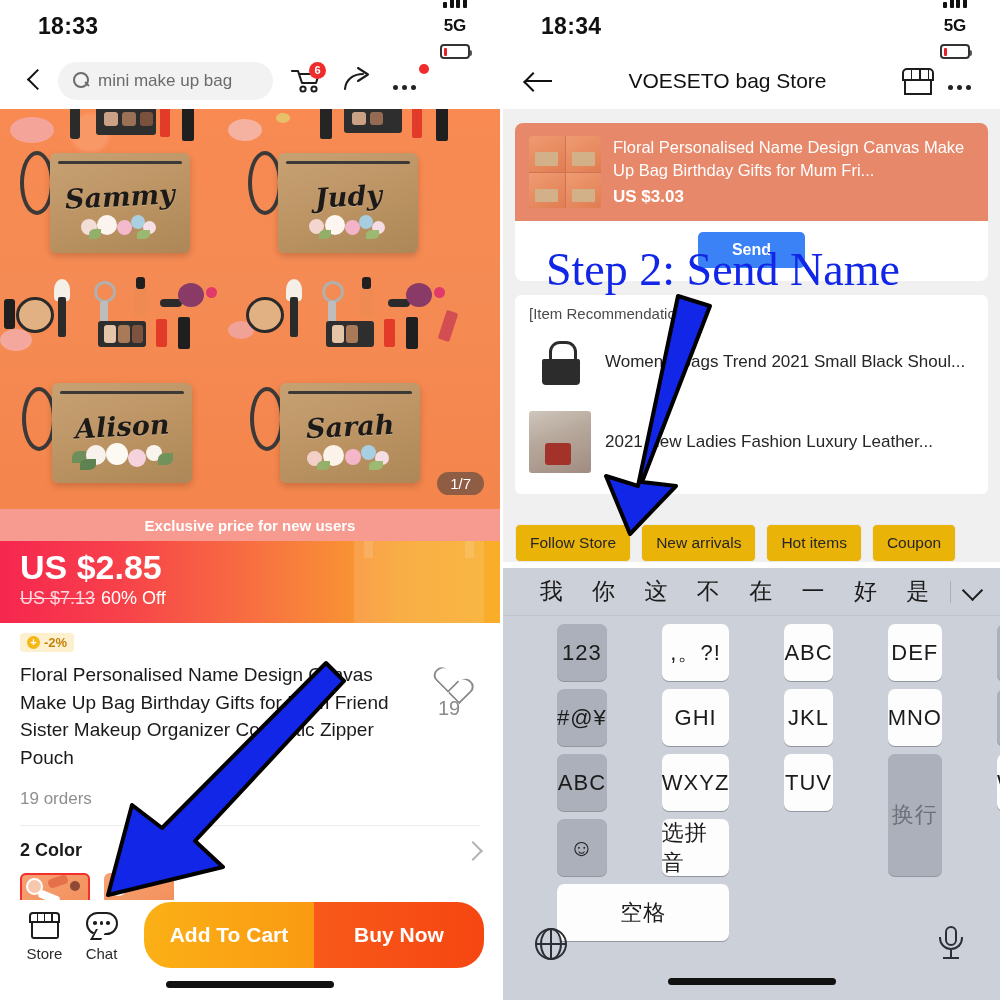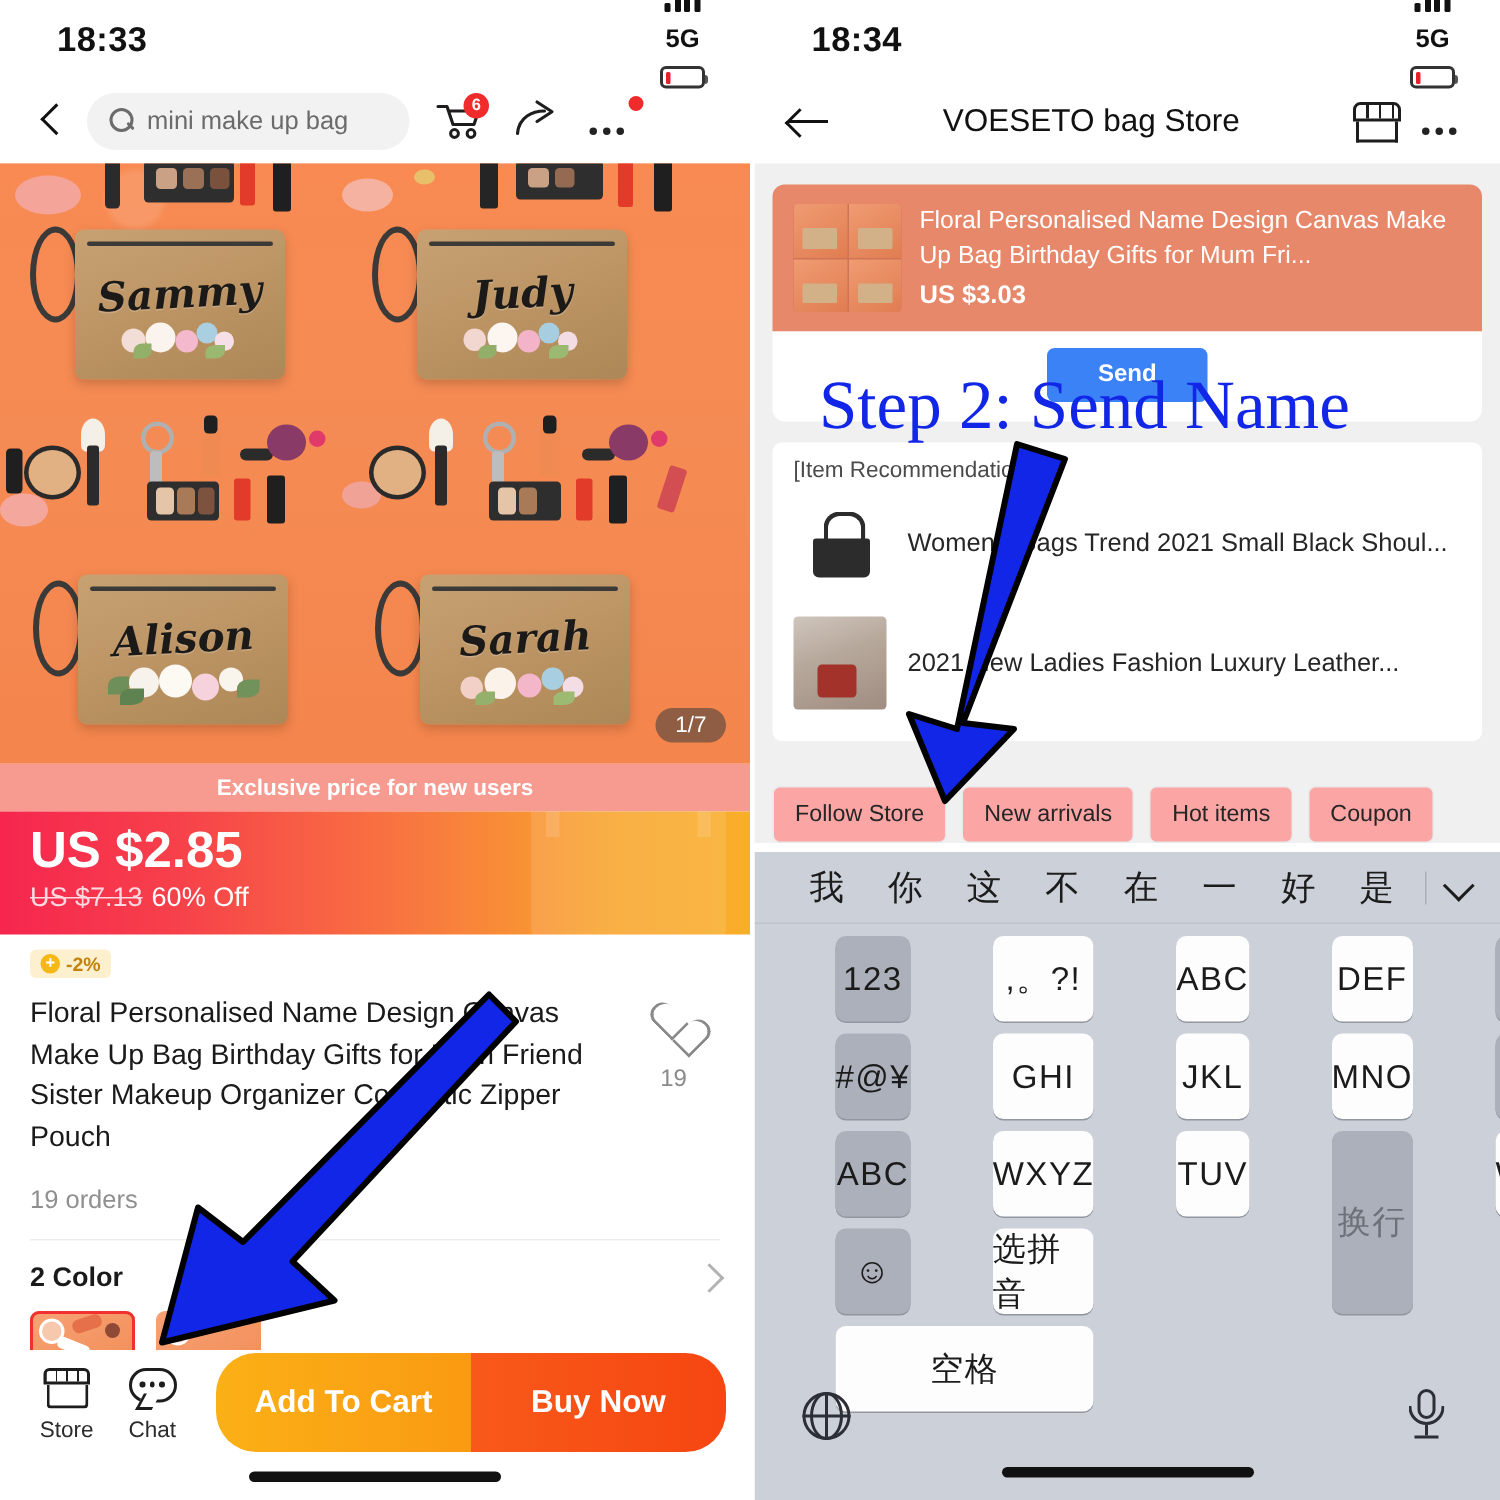--- a/index.html
+++ b/index.html
@@ -164,21 +164,21 @@
   .fav { width: 62px; text-align: center; padding-top: 4px; cursor: pointer; }
   .heart {
     width: 28px; height: 26px; margin: 0 auto; position: relative; display: block;
   }
   .heart::before, .heart::after {
     content: ""; position: absolute; top: 3px; width: 14px; height: 21px;
     border: 2px solid #8a8a8a; border-radius: 14px 14px 0 0;
   }
   .heart::before { left: 13px; transform: rotate(45deg); transform-origin: 0 100%; border-left: none; }
   .heart::after  { left: 13px; transform: rotate(-45deg); transform-origin: 0 100%; border-right: none; }
-  .fav-count { font-size: 16px; color: #8a8a8a; margin-top: 19px; }
+  .fav-count { font-size: 20px; color: #8a8a8a; margin-top: 6px; }
   .orders { font-size: 17px; color: #8f8f8f; margin-top: 18px; }
   .divider { height: 1px; background: #ededed; margin: 16px 0 0 0; }
 
   .color-sec { padding: 14px 20px 0 20px; }
   .color-head { display: flex; align-items: center; justify-content: space-between; }
   .color-head h4 { font-size: 18px; color: #1a1a1a; }
   .chev-r { width: 14px; height: 14px; border-right: 2.4px solid #b3b3b3; border-top: 2.4px solid #b3b3b3; transform: rotate(45deg); }
   .swatches { display: flex; gap: 14px; margin-top: 12px; }
   .swatch {
     width: 70px; height: 52px; border-radius: 6px; overflow: hidden;
@@ -304,21 +304,21 @@
     border: 3px solid #2c2c2c; border-bottom: none; border-radius: 11px 11px 0 0;
   }
   .rec-thumb.bag2 { background: linear-gradient(160deg,#cfc6bd 0%, #b8a99d 40%, #a08c80 100%); }
   .rec-thumb.bag2::after {
     content: ""; position: absolute; left: 16px; bottom: 8px; width: 26px; height: 22px;
     background: #a3332a; border-radius: 3px;
   }
   .rec-title { font-size: 17px; color: #262626; line-height: 1.4; }
   .chips { display: flex; gap: 10px; padding: 10px 12px 0 12px; background: #f0f0f0; }
   .chip {
-    background: #fca5a5; border: 1px solid #e9e9e9; border-radius: 5px; padding: 9px 14px;
+    background: #eab308; border: 1px solid #e9e9e9; border-radius: 5px; padding: 9px 14px;
     font-size: 15.5px; color: #262626; cursor: pointer; white-space: nowrap;
   }
   .input-row {
     display: flex; align-items: center; gap: 12px; padding: 12px 14px 14px 16px; background: #fff;
   }
   .plus-btn {
     width: 30px; height: 30px; flex: none; background: #ee3b2f; border-radius: 50%;
     position: relative; cursor: pointer;
   }
   .plus-btn::before, .plus-btn::after {

